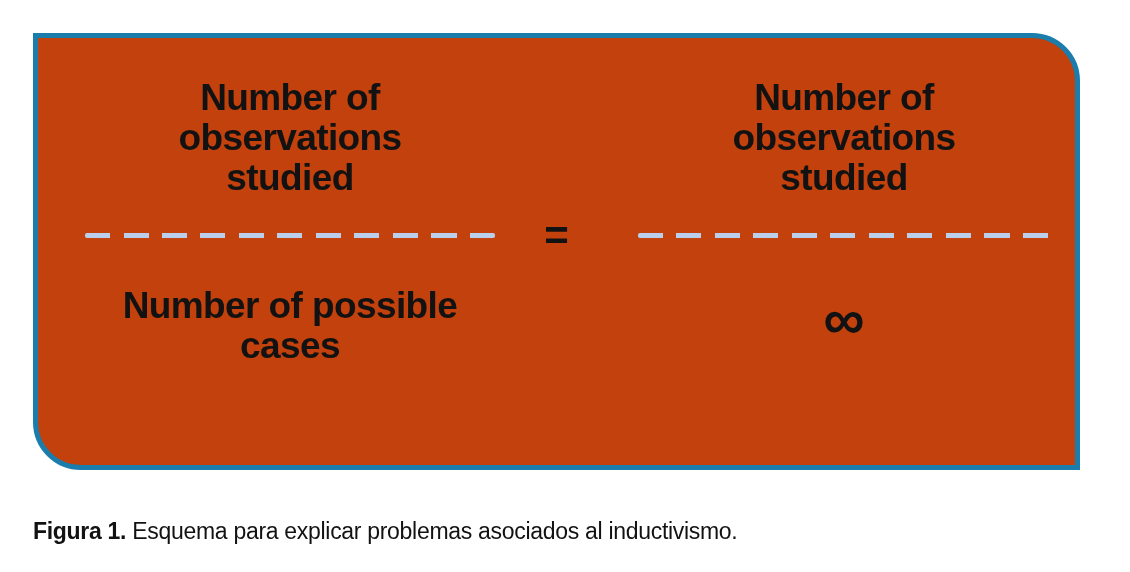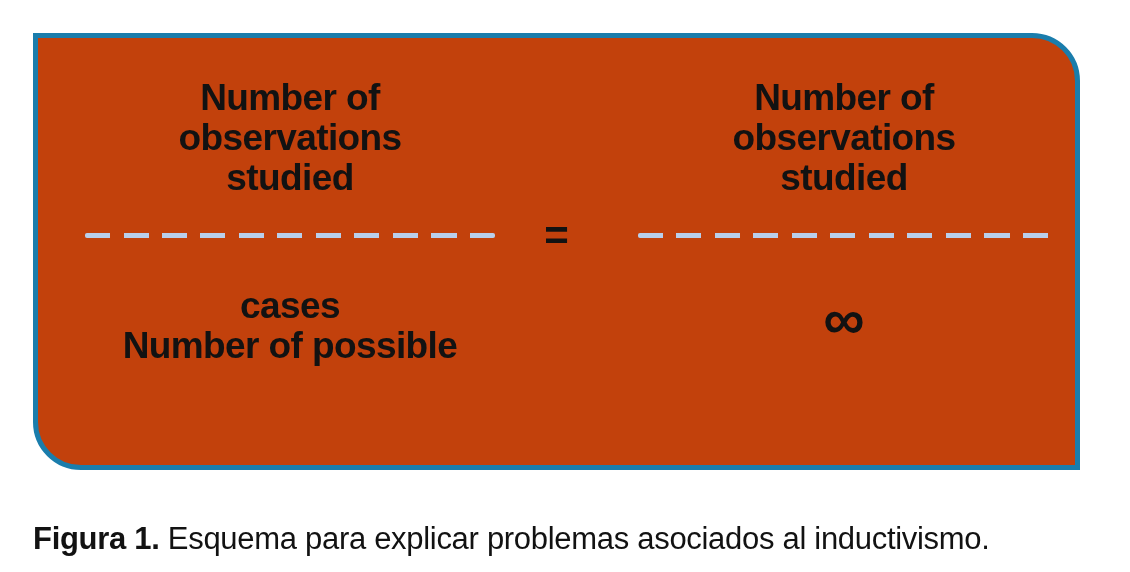--- a/index.html
+++ b/index.html
@@ -83,21 +83,21 @@
     font-size: 42px;
     font-weight: bold;
     color: var(--ink, #121212);
     transform: translateX(-10px);
   }
   .caption {
     position: absolute;
     left: 33px;
     top: 492px;
     width: 1060px;
-    font-size: 31px;
+    font-size: 23px;
     line-height: 32px;
     letter-spacing: -0.3px;
     color: var(--ink, #121212);
   }
   .caption .cap-label { font-weight: bold; }
 </style>
 </head>
 <body>
 
 <div class="stage">
@@ -106,22 +106,22 @@
     <div class="content">
 
       <div class="fraction frac-left">
         <div class="big-text numerator">
           <div>Number of</div>
           <div>observations</div>
           <div>studied</div>
         </div>
         <div class="divider"></div>
         <div class="big-text denominator">
+          <div>Number of possible</div>
           <div>cases</div>
-          <div>Number of possible</div>
         </div>
       </div>
 
       <div class="equals-col">
         <div class="equals">=</div>
       </div>
 
       <div class="fraction frac-right">
         <div class="big-text numerator">
           <div>Number of</div>

